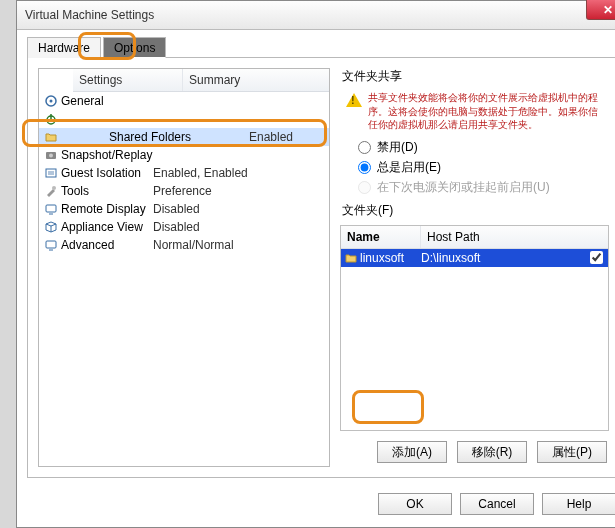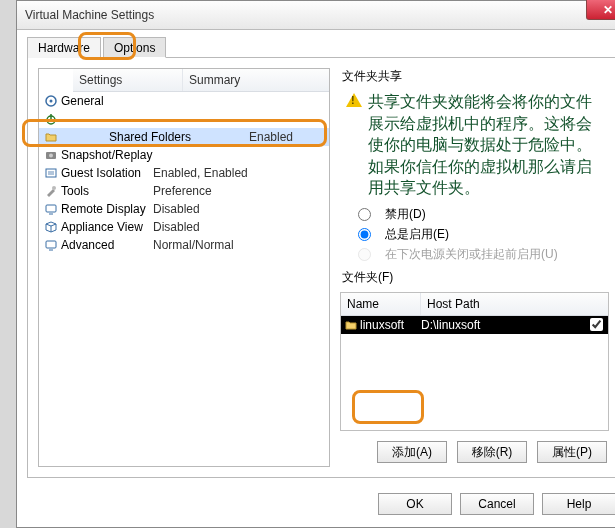--- a/index.html
+++ b/index.html
@@ -4,50 +4,50 @@
 <style>
   * { box-sizing: border-box; font-family: "Segoe UI", Tahoma, sans-serif; font-size: 12px; }
   body { margin: 0; background: #d8d8d8; width: 615px; height: 528px; overflow: hidden; position: relative; }
   .window { position: absolute; top: 0; left: 16px; width: 615px; height: 528px; background: #fff; border: 1px solid #888; }
   .titlebar { height: 29px; background: linear-gradient(#fdfdfd,#e8e8e8); border-bottom: 1px solid #bbb; display: flex; align-items: center; padding: 0 8px; position: relative; }
   .titlebar .title { font-size: 12px; color: #333; }
   .close-btn { position: absolute; right: 0; top: -1px; width: 44px; height: 20px; background: linear-gradient(#e67,#c23); border: 1px solid #844; border-top: none; border-radius: 0 0 3px 3px; display: flex; align-items: center; justify-content: center; color: #fff; font-weight: bold; }
   .content { position: absolute; top: 29px; left: 0; right: 0; bottom: 0; padding: 6px 10px 10px 10px; }
   .tabs { display: flex; height: 22px; border-bottom: 1px solid #b9b9b9; }
   .tab { padding: 3px 10px 0 10px; border: 1px solid #b9b9b9; border-bottom: none; margin-right: 2px; background: #f4f4f4; position: relative; top: 1px; cursor: default; }
-  .tab.active { background: #e5e5e5; border-bottom: 1px solid #fff; }
+  .tab.active { background: #737373; border-bottom: 1px solid #fff; }
   .tab-body { border: 1px solid #b9b9b9; border-top: none; height: 420px; display: flex; padding: 10px; background: #fff; gap: 10px; }
   .left-pane { width: 292px; border: 1px solid #b9b9b9; background: #fff; overflow: hidden; }
   .settings-header { display: flex; background: linear-gradient(#fdfdfd,#eef1f5); border-bottom: 1px solid #d9dde3; margin-left: 34px; }
   .settings-header div { padding: 4px 6px; font-size: 12px; color: #333; }
   .col-settings { width: 110px; border-right: 1px solid #e4e7ec; }
   .col-summary { flex: 1; }
   .settings-list { }
   .settings-row { display: flex; align-items: center; height: 18px; padding: 0 4px; }
   .settings-row.selected { background: #cfe3ff; gap: 48px; }
   .si-icon { width: 16px; height: 14px; display: inline-flex; align-items: center; justify-content: center; margin-right: 2px; }
   .si-label { width: 92px; overflow: hidden; white-space: nowrap; text-overflow: ellipsis; }
   .si-summary { flex: 1; overflow: hidden; white-space: nowrap; text-overflow: ellipsis; color: #333; }
   .right-pane { flex: 1; display: flex; flex-direction: column; }
   .group-label { margin: 0 0 2px 2px; }
   .share-desc { display: flex; padding: 4px 6px; gap: 6px; }
   .warn-tri { width: 0; height: 0; border-left: 8px solid transparent; border-right: 8px solid transparent; border-bottom: 14px solid #f2c200; position: relative; margin-top: 2px; flex: none; }
   .warn-tri::after { content: "!"; position: absolute; left: -3px; top: 1px; font-size: 11px; font-weight: bold; color: #5a4800; }
-  .desc-text { font-size: 16px; line-height: 1.35; color: #14532d; }
+  .desc-text { font-size: 10px; line-height: 1.35; color: #b91c1c; }
   .radios { padding: 2px 0 4px 18px; }
-  .radio-row { display: flex; align-items: center; height: 20px; gap: 12px; }
+  .radio-row { display: flex; align-items: center; height: 20px; gap: 4px; }
   .radio-row input[type=radio] { margin: 0 2px 0 0; }
   .radio-row.disabled { color: #a0a0a0; }
   .radio-row.disabled input { opacity: .5; }
   .folders-box { border: 1px solid #bfbfbf; flex: 1; margin-top: 4px; display: flex; flex-direction: column; background: #fff; }
   .folders-header { display: flex; background: linear-gradient(#fdfdfd,#eef1f5); border-bottom: 1px solid #d9dde3; }
   .folders-header div { padding: 4px 6px; font-size: 12px; }
-  .fh-name { width: 80px; border-right: 1px solid #e4e7ec; }
+  .fh-name { width: 80px; border-right: 1px solid #e4e7ec; font-weight: bold; }
   .fh-path { flex: 1; }
-  .folder-row { display: flex; align-items: center; height: 18px; background: #000000; color: #fff; padding: 0 4px; }
+  .folder-row { display: flex; align-items: center; height: 18px; background: #1d4ed8; color: #fff; padding: 0 4px; }
   .folder-row .fname { width: 76px; display: flex; align-items: center; gap: 3px; }
   .folder-row .fpath { flex: 1; }
   .folder-row .fchk { width: 18px; text-align: right; }
   .folder-row input[type=checkbox] { accent-color: #fff; }
   .folder-actions { display: flex; gap: 10px; padding: 10px 2px 4px 2px; justify-content: flex-end; }
   .btn { min-width: 70px; height: 22px; border: 1px solid #9a9a9a; background: linear-gradient(#fdfdfd,#e8e8e8); padding: 0 10px; display: inline-flex; align-items: center; justify-content: center; cursor: default; }
   .bottom-buttons { position: absolute; right: 14px; bottom: 12px; display: flex; gap: 8px; }
   .bottom-buttons .btn { min-width: 74px; }
   .highlight { position: absolute; border: 3px solid #e88b1c; border-radius: 8px; pointer-events: none; }
   .hl-options { top: 32px; left: 78px; width: 58px; height: 28px; }

